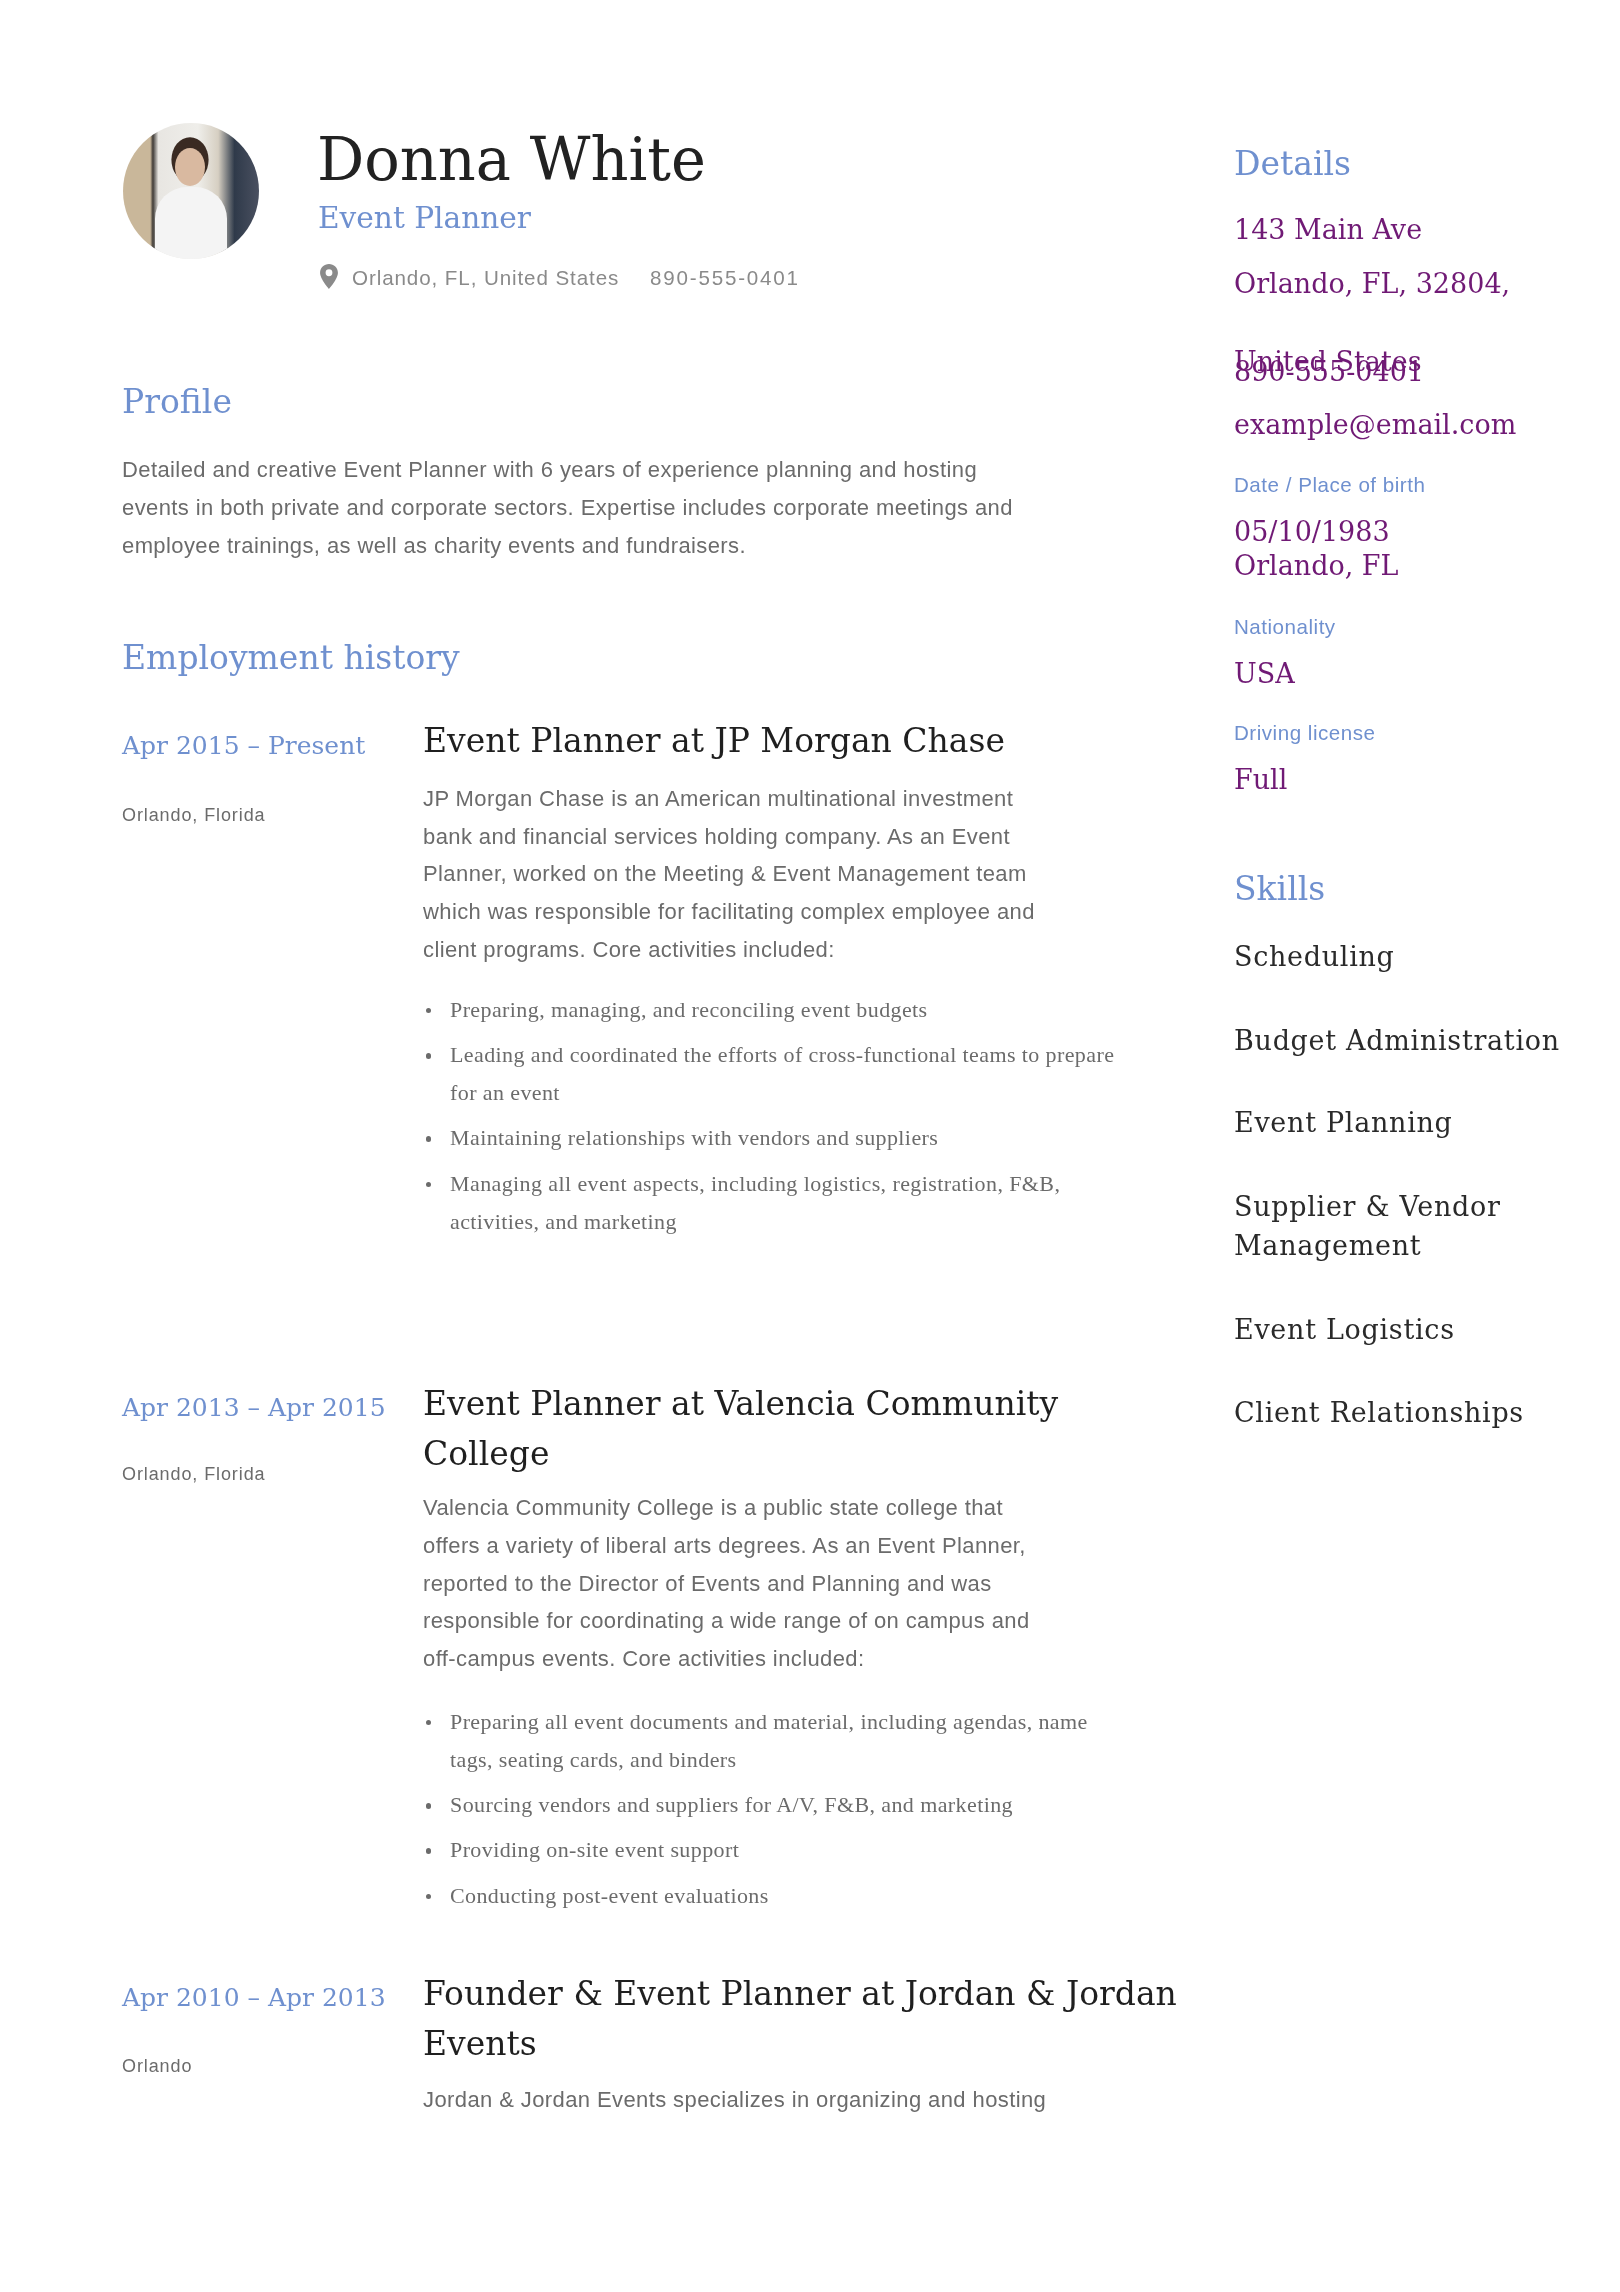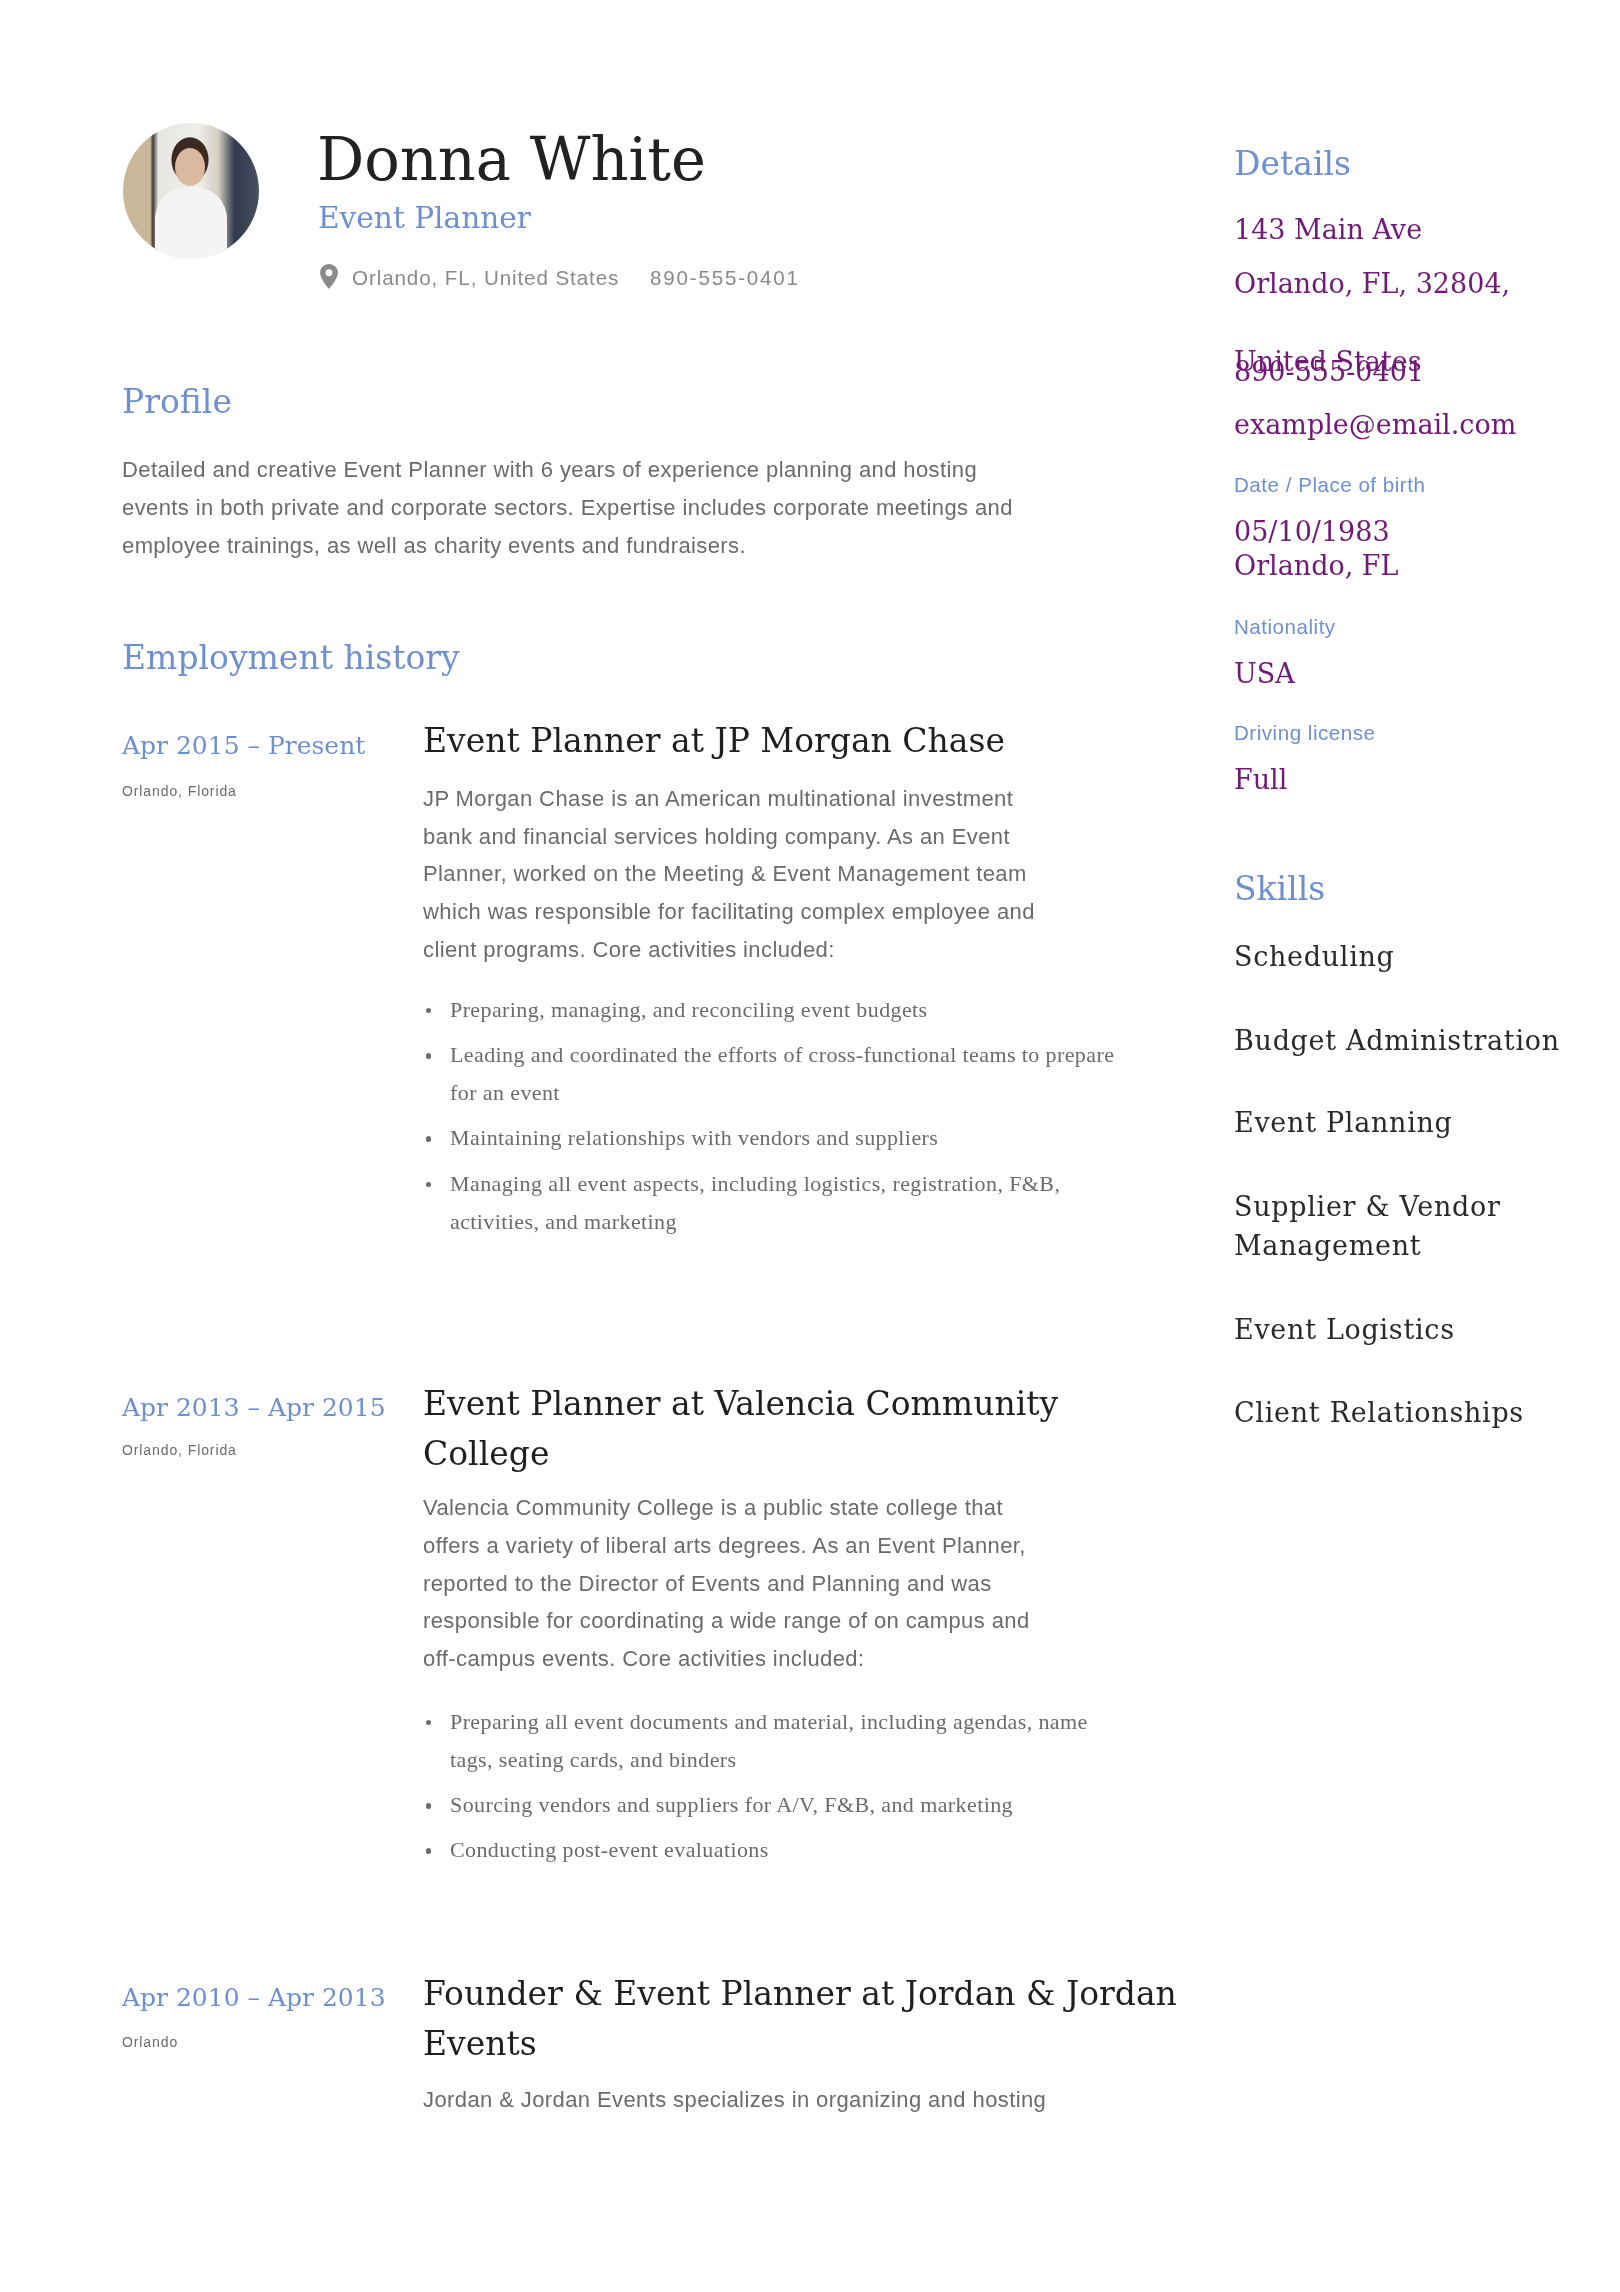--- a/index.html
+++ b/index.html
@@ -17,21 +17,21 @@
 
   .name { left: 317px; top: 124px; font-size: 59px; line-height: 72px; letter-spacing: 0px; color: #222; }
   .jobtitle { left: 318px; top: 199px; font-size: 29.6px; line-height: 39px; }
   .pin { position: absolute; left: 320px; top: 264px; width: 18px; height: 25px; }
   .loc { left: 352px; top: 265px; font-size: 20.6px; line-height: 25px; letter-spacing: 0.9px; color: #8a8a8a; }
   .phone { left: 650px; top: 265px; font-size: 20.6px; line-height: 25px; letter-spacing: 1.8px; color: #8a8a8a; }
 
   .h2 { font-size: 33px; line-height: 43px; }
   .para { font-size: 22px; line-height: 38px; color: #6b6b6b; letter-spacing: 0.4px; }
   .date { font-size: 25px; line-height: 29px; text-align: center; }
-  .city { font-size: 14px; line-height: 27px; color: #6b6b6b; letter-spacing: 0.9px; }
+  .city { font-size: 18px; line-height: 27px; color: #6b6b6b; letter-spacing: 0.9px; margin-top: 24px; }
   .jobhead { font-size: 33px; line-height: 50px; color: #1f1f1f; }
 
   ul.bullets { position: absolute; margin: 0; padding: 0; list-style: none; width: 699px; }
   ul.bullets li { position: relative; padding-left: 27px; font-size: 22px; line-height: 38px; color: #6b6b6b; letter-spacing: 0.4px; margin-bottom: 7.2px; white-space: normal; }
   ul.bullets li::before { content: ""; position: absolute; left: 2.7px; top: 17px; width: 5.4px; height: 5.4px; border-radius: 50%; background: #6b6b6b; }
 
   .rt { left: 1234px; font-size: 27px; line-height: 34px; color: #701a75; }
   .rlabel { left: 1234px; font-size: 20.6px; line-height: 27px; letter-spacing: 0.5px; }
   .skill { left: 1234px; font-size: 27px; line-height: 39px; color: #2a2a2a; letter-spacing: 0.7px; }
 </style>
@@ -81,20 +81,21 @@
   <div class="abs serif jobhead" style="left:423px; top:1379px;">Event Planner at Valencia Community</div>
   <div class="abs serif jobhead" style="left:423px; top:1429px;">College</div>
   <div class="abs sans para" style="left:423px; top:1489px;">Valencia Community College is a public state college that</div>
   <div class="abs sans para" style="left:423px; top:1527px;">offers a variety of liberal arts degrees. As an Event Planner,</div>
   <div class="abs sans para" style="left:423px; top:1565px;">reported to the Director of Events and Planning and was</div>
   <div class="abs sans para" style="left:423px; top:1602px;">responsible for coordinating a wide range of on campus and</div>
   <div class="abs sans para" style="left:423px; top:1640px;">off-campus events. Core activities included:</div>
   <ul class="bullets" style="left:423px; top:1703px;">
     <li>Preparing all event documents and material, including agendas, name tags, seating cards, and binders</li>
     <li>Sourcing vendors and suppliers for A/V, F&amp;B, and marketing</li>
+    <li>Providing on-site event support</li>
     <li>Conducting post-event evaluations</li>
   </ul>
 
   <div class="abs serif blue date" style="left:122px; top:1983px;">Apr 2010 – Apr 2013</div>
   <div class="abs sans city" style="left:122px; top:2029px;">Orlando</div>
   <div class="abs serif jobhead" style="left:423px; top:1969px;">Founder &amp; Event Planner at Jordan &amp; Jordan</div>
   <div class="abs serif jobhead" style="left:423px; top:2019px;">Events</div>
   <div class="abs sans para" style="left:423px; top:2081px;">Jordan &amp; Jordan Events specializes in organizing and hosting</div>
 
   <div class="abs serif blue h2" style="left:1234px; top:142px;">Details</div>

